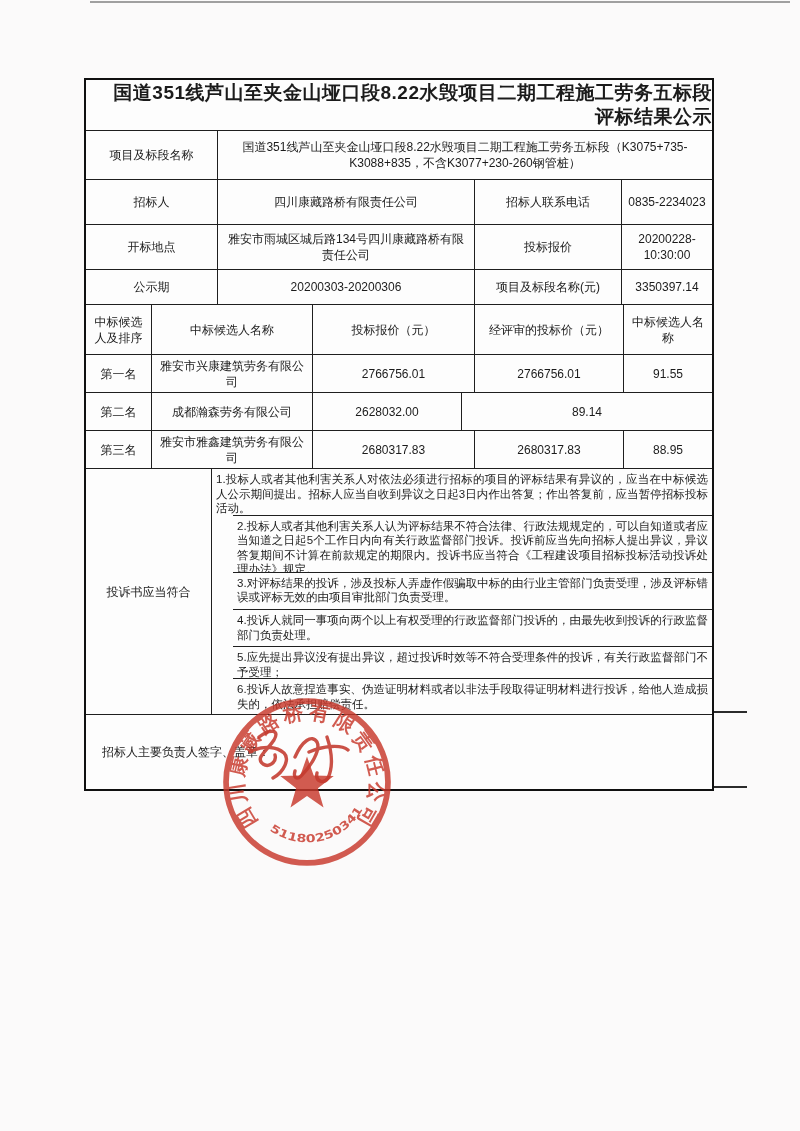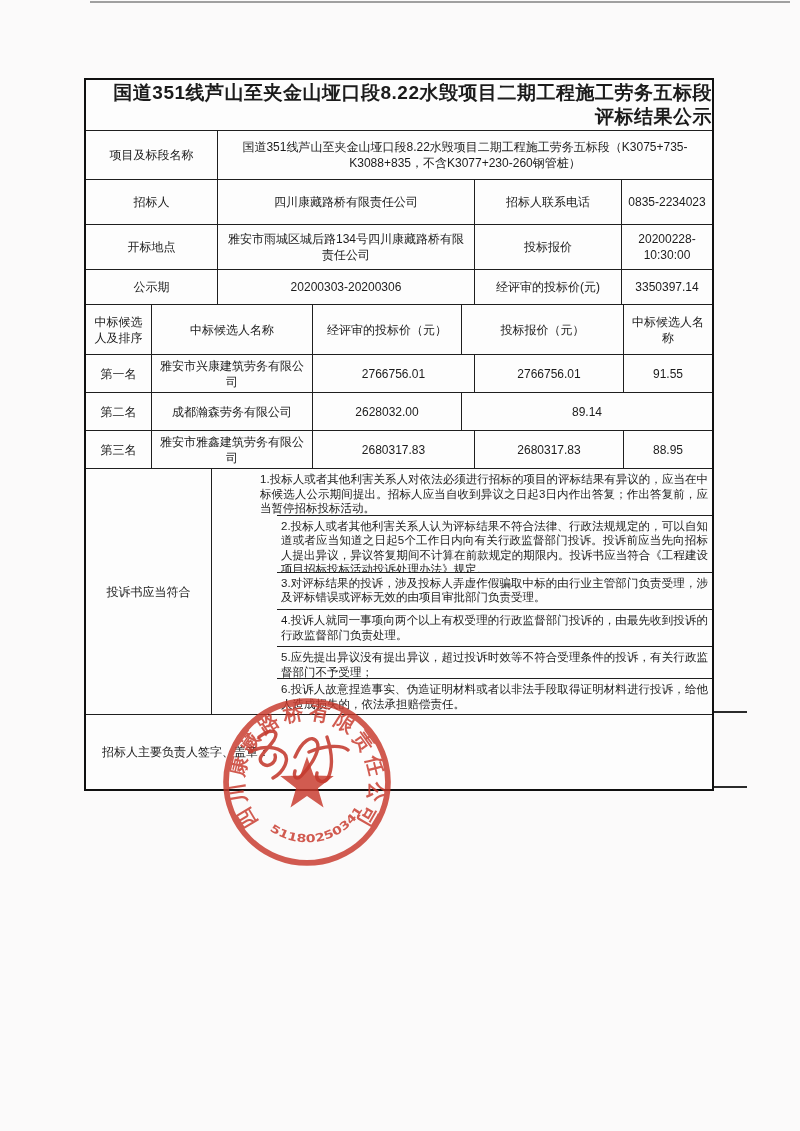--- a/index.html
+++ b/index.html
@@ -31,21 +31,21 @@
   .row{display:flex;border-top:1.5px solid var(--line);align-items:stretch;}
   .cell{
     display:flex;align-items:center;justify-content:center;
     text-align:center;font-size:12px;line-height:16px;padding:2px 4px;
   }
   .cell + .cell{border-left:1.5px solid var(--line);}
   .lbl{flex:0 0 auto;}
   .grow{flex:1 1 auto;}
 
   
-  .obj-items{flex:1 1 auto;display:flex;flex-direction:column;border-left:1.5px solid var(--line);padding-left:44px;}
+  .obj-items{flex:1 1 auto;display:flex;flex-direction:column;border-left:1.5px solid var(--line);}
   .obj-item{
     font-size:11.5px;line-height:14.5px;text-align:justify;
     padding:3px 4px 0 4px;overflow:hidden;
   }
   .obj-item + .obj-item{border-top:1.5px solid var(--line);margin-left:21px;}
 
   
   .sig-row{height:75px;}
   .sig-cell{flex:1;display:flex;align-items:center;justify-content:flex-start;font-size:12px;padding-left:16px;}
 
@@ -84,29 +84,29 @@
   <div class="row" style="height:45px">
     <div class="cell lbl" style="width:131px">开标地点</div>
     <div class="cell lbl" style="width:257px">雅安市雨城区城后路134号四川康藏路桥有限责任公司</div>
     <div class="cell lbl" style="width:147px">投标报价</div>
     <div class="cell grow">20200228-10:30:00</div>
   </div>
 
   <div class="row" style="height:35px">
     <div class="cell lbl" style="width:131px">公示期</div>
     <div class="cell lbl" style="width:257px">20200303-20200306</div>
-    <div class="cell lbl" style="width:147px">经评审的投标价(元)</div>
+    <div class="cell lbl" style="width:147px">项目及标段名称(元)</div>
     <div class="cell grow">3350397.14</div>
   </div>
 
   <div class="row" style="height:50px">
     <div class="cell lbl" style="width:65px">中标候选人及排序</div>
     <div class="cell lbl" style="width:161px">中标候选人名称</div>
+    <div class="cell lbl" style="width:162px">投标报价（元）</div>
     <div class="cell lbl" style="width:149px">经评审的投标价（元）</div>
-    <div class="cell lbl" style="width:162px">投标报价（元）</div>
     <div class="cell grow">中标候选人名称</div>
   </div>
 
   <div class="row" style="height:38px">
     <div class="cell lbl" style="width:65px">第一名</div>
     <div class="cell lbl" style="width:161px">雅安市兴康建筑劳务有限公司</div>
     <div class="cell lbl" style="width:162px">2766756.01</div>
     <div class="cell lbl" style="width:149px">2766756.01</div>
     <div class="cell grow">91.55</div>
   </div>

